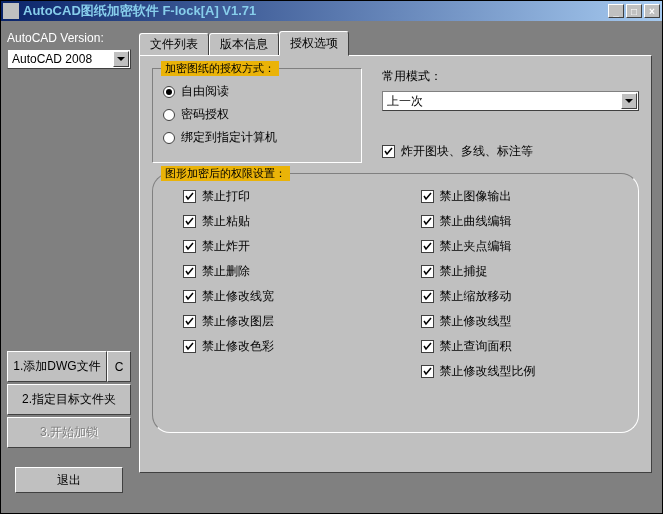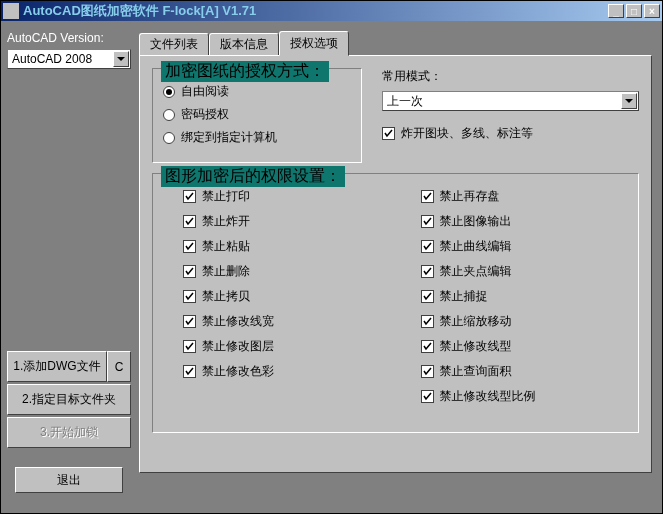--- a/index.html
+++ b/index.html
@@ -178,23 +178,23 @@
   border-right-color: #fff;
   border-bottom-color: #fff;
   padding: 14px 10px 10px 10px;
   position: relative;
   margin-bottom: 10px;
 }
 .groupbox-title {
   position: absolute;
   top: -8px;
   left: 8px;
-  background: #0f766e;
+  background: #eab308;
   padding: 0 4px;
-  font-size: 16px;
+  font-size: 11px;
 }
 .top-row { display: flex; gap: 20px; }
 .gb-auth { width: 210px; }
 .gb-mode { flex: 1; }
 .radio-item, .check-item {
   display: flex;
   align-items: center;
   margin-bottom: 6px;
   cursor: pointer;
 }
@@ -219,21 +219,21 @@
   border: 1px solid #404040;
   background: #fff;
   margin-right: 6px;
   display: flex;
   align-items: center;
   justify-content: center;
 }
 .checkbox.checked svg { display: block; }
 .checkbox svg { display: none; width: 11px; height: 11px; }
 .mode-label { margin-bottom: 6px; }
-.mode-combo { width: 100%; margin-bottom: 14px; }
+.mode-combo { width: 100%; margin-bottom: 32px; }
 .perms-cols {
   display: flex;
   gap: 30px;
   padding-left: 20px;
 }
 .perms-col { flex: 1; }
 .perms-col .check-item { margin-bottom: 8px; }
 </style>
 </head>
 <body>
@@ -313,63 +313,55 @@
               <span class="checkbox checked">
                 <svg viewBox="0 0 11 11">
                     <path d="M2 5 L4 8 L9 2" stroke="#000" stroke-width="1.5" fill="none"></path>
                   </svg>
               </span>
               <span>炸开图块、多线、标注等</span>
             </div>
           </div>
         </div>
 
-        <div class="groupbox" style="height:260px;">
+        <div class="groupbox" style="height:260px;border-radius:18px;">
           <span class="groupbox-title">图形加密后的权限设置：</span>
           <div class="perms-cols">
             <div class="perms-col" id="perms-left">
                 <div class="check-item">
                   <span class="checkbox checked">
                     <svg viewBox="0 0 11 11">
                       <path d="M2 5 L4 8 L9 2" stroke="#000" stroke-width="1.5" fill="none"></path>
                     </svg>
                   </span>
                   <span>禁止打印</span>
                 </div>
                 <div class="check-item">
                   <span class="checkbox checked">
                     <svg viewBox="0 0 11 11">
                       <path d="M2 5 L4 8 L9 2" stroke="#000" stroke-width="1.5" fill="none"></path>
                     </svg>
                   </span>
+                  <span>禁止粘贴</span>
+                </div>
+                <div class="check-item">
+                  <span class="checkbox checked">
+                    <svg viewBox="0 0 11 11">
+                      <path d="M2 5 L4 8 L9 2" stroke="#000" stroke-width="1.5" fill="none"></path>
+                    </svg>
+                  </span>
                   <span>禁止炸开</span>
                 </div>
                 <div class="check-item">
                   <span class="checkbox checked">
                     <svg viewBox="0 0 11 11">
                       <path d="M2 5 L4 8 L9 2" stroke="#000" stroke-width="1.5" fill="none"></path>
                     </svg>
                   </span>
-                  <span>禁止粘贴</span>
-                </div>
-                <div class="check-item">
-                  <span class="checkbox checked">
-                    <svg viewBox="0 0 11 11">
-                      <path d="M2 5 L4 8 L9 2" stroke="#000" stroke-width="1.5" fill="none"></path>
-                    </svg>
-                  </span>
                   <span>禁止删除</span>
-                </div>
-                <div class="check-item">
-                  <span class="checkbox checked">
-                    <svg viewBox="0 0 11 11">
-                      <path d="M2 5 L4 8 L9 2" stroke="#000" stroke-width="1.5" fill="none"></path>
-                    </svg>
-                  </span>
-                  <span>禁止拷贝</span>
                 </div>
                 <div class="check-item">
                   <span class="checkbox checked">
                     <svg viewBox="0 0 11 11">
                       <path d="M2 5 L4 8 L9 2" stroke="#000" stroke-width="1.5" fill="none"></path>
                     </svg>
                   </span>
                   <span>禁止修改线宽</span>
                 </div>
                 <div class="check-item">
@@ -383,28 +375,20 @@
                 <div class="check-item">
                   <span class="checkbox checked">
                     <svg viewBox="0 0 11 11">
                       <path d="M2 5 L4 8 L9 2" stroke="#000" stroke-width="1.5" fill="none"></path>
                     </svg>
                   </span>
                   <span>禁止修改色彩</span>
                 </div>
               </div>
             <div class="perms-col" id="perms-right">
-                <div class="check-item">
-                  <span class="checkbox checked">
-                    <svg viewBox="0 0 11 11">
-                      <path d="M2 5 L4 8 L9 2" stroke="#000" stroke-width="1.5" fill="none"></path>
-                    </svg>
-                  </span>
-                  <span>禁止再存盘</span>
-                </div>
                 <div class="check-item">
                   <span class="checkbox checked">
                     <svg viewBox="0 0 11 11">
                       <path d="M2 5 L4 8 L9 2" stroke="#000" stroke-width="1.5" fill="none"></path>
                     </svg>
                   </span>
                   <span>禁止图像输出</span>
                 </div>
                 <div class="check-item">
                   <span class="checkbox checked">

